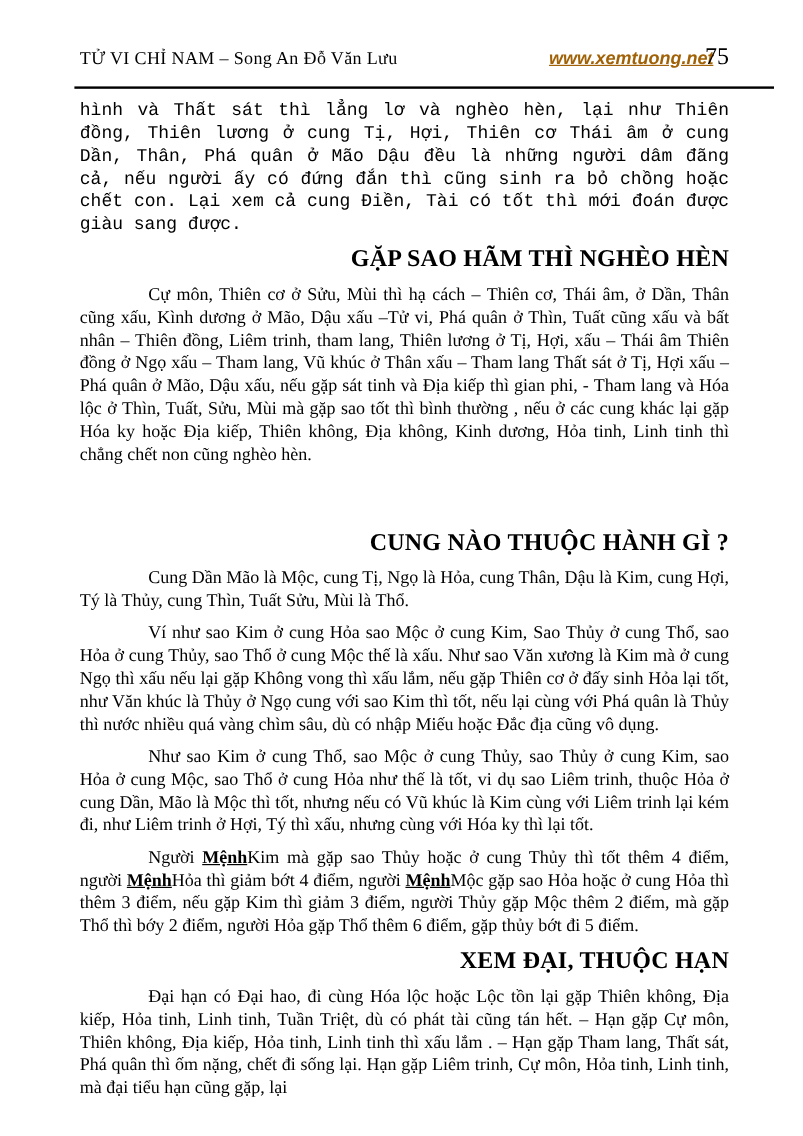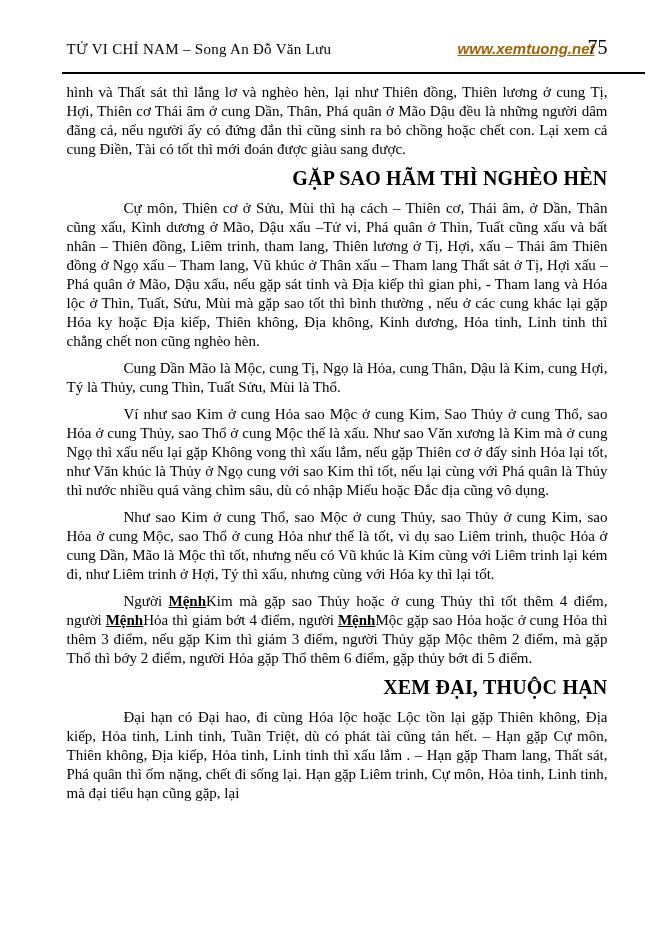--- a/index.html
+++ b/index.html
@@ -49,21 +49,21 @@
   .content {
     margin-top: 9px;
     font-size: 15px;
     line-height: 19px;
     text-align: justify;
   }
   .content p {
     margin: 0 0 8px 0;
     text-indent: 57px;
   }
-  .content p.no-indent { text-indent: 0; }
+  .content p.no-indent { text-indent: 0; font-family: Liberation Mono, monospace; }
   .content h2 {
     font-size: 20px;
     line-height: 23px;
     font-weight: bold;
     margin: 2px 0 9px 57px;
     text-align: right;
     letter-spacing: 0.2px;
     white-space: nowrap;
   }
   .content h2.spaced-above { margin-top: 52px; }
@@ -86,20 +86,21 @@
   <hr class="header-divider">
 
   <div class="content">
 
     <p class="no-indent">hình và Thất sát thì lẳng lơ và nghèo hèn, lại như Thiên đồng, Thiên lương ở cung Tị, Hợi, Thiên cơ Thái âm ở cung Dần, Thân, Phá quân ở Mão Dậu đều là những người dâm đãng cả, nếu người ấy có đứng đắn thì cũng sinh ra bỏ chồng hoặc chết con. Lại xem cả cung Điền, Tài có tốt thì mới đoán được giàu sang được.</p>
 
     <h2>GẶP SAO HÃM THÌ NGHÈO HÈN</h2>
 
     <p>Cự môn, Thiên cơ ở Sửu, Mùi thì hạ cách – Thiên cơ, Thái âm, ở Dần, Thân cũng xấu, Kình dương ở Mão, Dậu xấu –Tử vi, Phá quân ở Thìn, Tuất cũng xấu và bất nhân – Thiên đồng, Liêm trinh, tham lang, Thiên lương ở Tị, Hợi, xấu – Thái âm Thiên đồng ở Ngọ xấu – Tham lang, Vũ khúc ở Thân xấu – Tham lang Thất sát ở Tị, Hợi xấu – Phá quân ở Mão, Dậu xấu, nếu gặp sát tinh và Địa kiếp thì gian phi, - Tham lang và Hóa lộc ở Thìn, Tuất, Sửu, Mùi mà gặp sao tốt thì bình thường , nếu ở các cung khác lại gặp Hóa ky hoặc Địa kiếp, Thiên không, Địa không, Kinh dương, Hỏa tinh, Linh tinh thì chẳng chết non cũng nghèo hèn.</p>
 
+    <h2 class="spaced-above">CUNG NÀO THUỘC HÀNH GÌ ?</h2>
 
     <p>Cung Dần Mão là Mộc, cung Tị, Ngọ là Hỏa, cung Thân, Dậu là Kim, cung Hợi, Tý là Thủy, cung Thìn, Tuất Sửu, Mùi là Thổ.</p>
 
     <p>Ví như sao Kim ở cung Hỏa sao Mộc ở cung Kim, Sao Thủy ở cung Thổ, sao Hỏa ở cung Thủy, sao Thổ ở cung Mộc thế là xấu. Như sao Văn xương là Kim mà ở cung Ngọ thì xấu nếu lại gặp Không vong thì xấu lắm, nếu gặp Thiên cơ ở đấy sinh Hỏa lại tốt, như Văn khúc là Thủy ở Ngọ cung với sao Kim thì tốt, nếu lại cùng với Phá quân là Thủy thì nước nhiều quá vàng chìm sâu, dù có nhập  Miếu hoặc Đắc địa cũng vô dụng.</p>
 
     <p>Như sao Kim ở cung Thổ, sao Mộc ở cung Thủy, sao Thủy ở cung Kim, sao Hỏa ở cung Mộc, sao Thổ ở cung Hỏa như thế là tốt, vi dụ sao Liêm trinh, thuộc Hỏa ở cung Dần, Mão là Mộc thì tốt, nhưng nếu có Vũ khúc là Kim cùng với Liêm trinh lại kém đi, như Liêm trinh ở Hợi, Tý thì xấu, nhưng cùng với Hóa ky thì lại tốt.</p>
 
     <p>Người <b>Mệnh</b>Kim mà gặp sao Thủy hoặc ở cung Thủy thì tốt thêm 4 điểm, người <b>Mệnh</b>Hỏa thì giảm bớt 4 điểm, người <b>Mệnh</b>Mộc gặp sao Hỏa hoặc ở cung Hỏa thì thêm 3 điểm, nếu gặp Kim thì giảm 3 điểm, người Thủy gặp Mộc thêm 2 điểm, mà gặp Thổ thì bớy 2 điểm, người Hỏa gặp Thổ thêm 6 điểm, gặp thủy bớt đi 5 điểm.</p>
 
 

